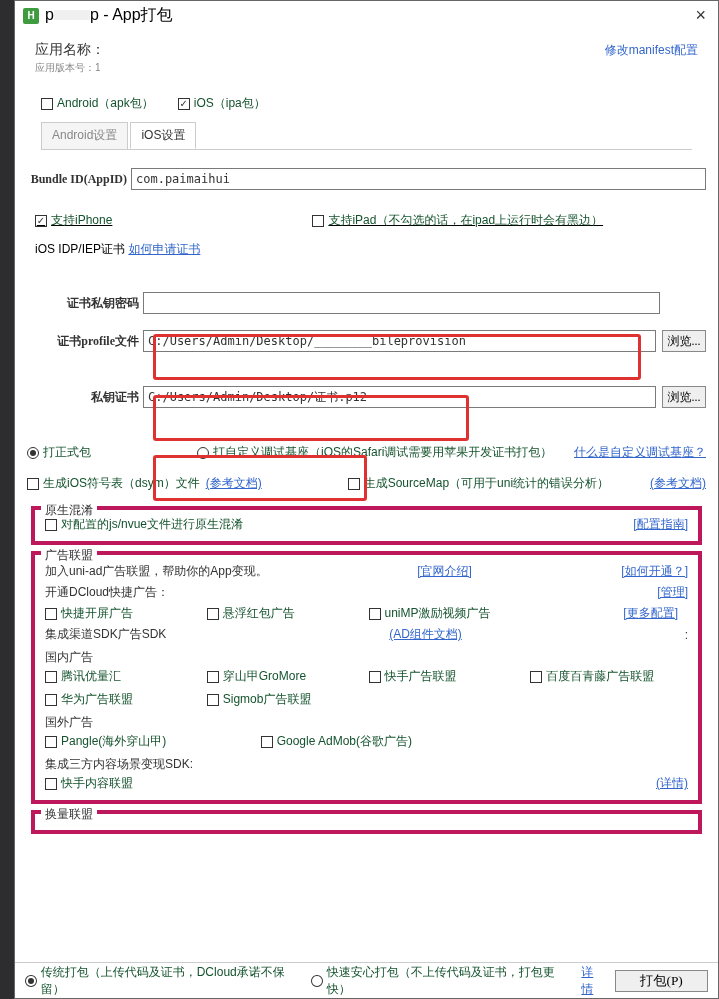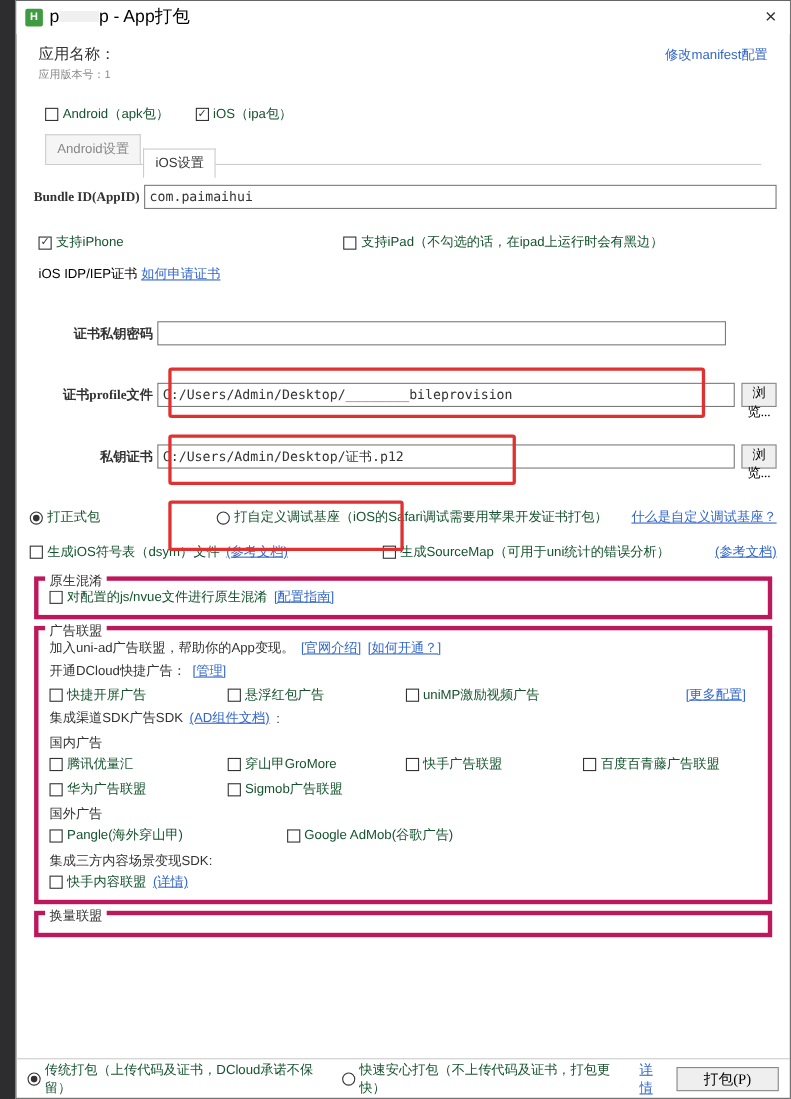--- a/index.html
+++ b/index.html
@@ -17,37 +17,37 @@
   .manifest-link { margin-left:auto; color:#3366cc; font-size:12px; cursor:pointer; }
   .app-ver-row { font-size:10px; color:#888; margin-top:2px; }
   .platform-row { display:flex; gap:24px; padding:20px 6px 10px 6px; }
   .chk { display:flex; align-items:center; gap:4px; font-size:12px; color:#14532d; cursor:pointer; }
   .box { width:12px; height:12px; border:1px solid #333; display:inline-flex; align-items:center; justify-content:center; font-size:10px; color:#333; }
   .box.checked::before{ content:"✓"; line-height:10px; }
   .radio { width:12px; height:12px; border:1px solid #333; border-radius:50%; display:inline-flex; align-items:center; justify-content:center; }
   .radio.checked::before{ content:""; width:6px; height:6px; background:#333; border-radius:50%; }
   .tabs { display:flex; border-bottom:1px solid #ccc; margin:0 6px; }
   .tab { padding:4px 10px; font-size:12px; color:#888; background:#f5f5f5; border:1px solid #ccc; border-bottom:none; cursor:pointer; }
-  .tab.active { background:#fff; color:#333; position:relative; top:13px; border-bottom:1px solid #fff;}
+  .tab.active { background:#fff; color:#333; position:relative; top:0; border-bottom:1px solid #fff;}
   .tab.inactive { margin-right:2px; }
   .content { flex:1; padding:8px 12px; overflow:hidden; }
   .row { display:flex; align-items:center; margin:10px 0; font-size:12px; }
   .lbl { min-width:100px; text-align:right; margin-right:4px; color:#333; white-space:nowrap; font-family:"SimSun",serif;font-weight:bold; }
   .textbox { flex:1; height:22px; border:1px solid #7a7a7a; padding:0 4px; font-size:12px; font-family:"SimSun",monospace; color:#333; }
   .short-gap { min-width:46px; }
-  .btn-browse { width:32px; height:22px; border:1px solid #888; background:#efefef; font-size:12px; margin-left:6px; cursor:pointer; font-family:"SimSun",serif;}
+  .btn-browse { width:44px; height:22px; border:1px solid #888; background:#efefef; font-size:12px; margin-left:6px; cursor:pointer; font-family:"SimSun",serif;}
   .devsupport-row { display:flex; align-items:center; margin:22px 0 6px 0;}
   .link { color:#3366cc; text-decoration:underline; cursor:pointer; }
   .redbox { position:absolute; border:3px solid #e03131; border-radius:3px; pointer-events:none; }
   #rb1 { left:138px; top:333px; width:488px; height:46px; }
   #rb2 { left:138px; top:394px; width:316px; height:46px; }
   #rb3 { left:138px; top:454px; width:214px; height:46px; }
   .fieldset { border:4px solid #be185d; padding:6px 10px 8px 10px; margin:6px 4px; font-size:12px; color:#333; position:relative;}
   .group-title { position:absolute; top:-8px; left:6px; background:#fff; padding:0 4px; font-size:12px; }
-  .inner-row { display:flex; align-items:center; gap:6px; flex-wrap:wrap; }
+  .inner-row { display:flex; align-items:center; gap:6px; flex-wrap:wrap;justify-content:space-between; }
   .footer { height:36px; border-top:1px solid #ccc; display:flex; align-items:center; padding:0 10px; gap:10px; font-size:12px; }
   .btn-pack { margin-left:auto; width:96px; height:22px; border:1px solid #888; background:#efefef; cursor:pointer; font-family:"SimSun",serif;}
   .cols4 { display:grid; grid-template-columns:repeat(4,1fr); gap:6px 4px; }
   .cols3 { display:grid; grid-template-columns:repeat(3,1fr); gap:6px 4px; }
   .sub-title { font-size:12px; margin:6px 0 2px 0;}
   .more-config { color:#3366cc; text-decoration:underline; cursor:pointer; }
   .right-link { position:absolute; right:10px; }
   .rad-row { display:flex; align-items:center; gap:6px; margin:14px 0;}
 </style>
 </head>
@@ -88,42 +88,42 @@
       <div class="tab active">iOS设置</div>
     </div>
   </div>
 
   <div class="content">
     <div class="row">
       <span class="lbl">Bundle ID(AppID)</span>
       <input class="textbox" value="com.paimaihui" style="">
     </div>
 
-    <div class="devsupport-row" style="padding:0 8px;">
+    <div class="devsupport-row" style="padding:0 8px;text-decoration:underline;">
       <label class="chk">
           <span class="box checked"></span>
           <span>支持iPhone</span>
         </label>
       <label class="chk" style="margin-left:200px;">
           <span class="box"></span>
           <span>支持iPad（不勾选的话，在ipad上运行时会有黑边）</span>
         </label>
     </div>
     <div style="padding:6px 8px 0 8px; font-size:12px;">
       <span>iOS IDP/IEP证书</span>
       <a class="link">如何申请证书</a>
     </div>
 
     <div class="row" style="margin-top:34px;">
       <span class="lbl" style="min-width:112px;">证书私钥密码</span>
       <input class="textbox" type="password" value="" style="">
       <span class="short-gap"></span>
     </div>
 
-    <div class="row" style="margin-top:34px;">
+    <div class="row" style="margin-top:16px;">
       <span class="lbl" style="min-width:112px;">证书profile文件</span>
       <input class="textbox" value="C:/Users/Admin/Desktop/________bileprovision" style="">
       <button class="btn-browse">浏览...</button>
     </div>
 
     <div class="row" style="margin-top:34px;">
       <span class="lbl" style="min-width:112px;">私钥证书</span>
       <input class="textbox" value="C:/Users/Admin/Desktop/证书.p12" style="">
       <button class="btn-browse">浏览...</button>
     </div>

